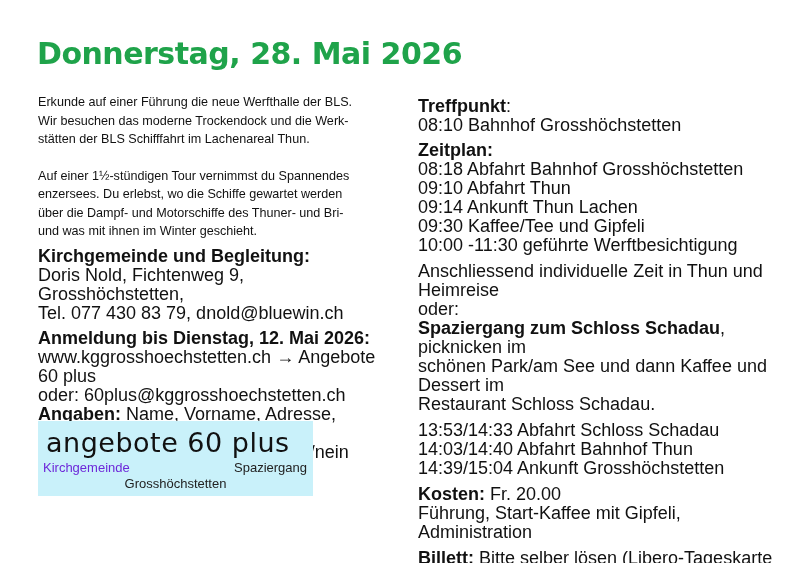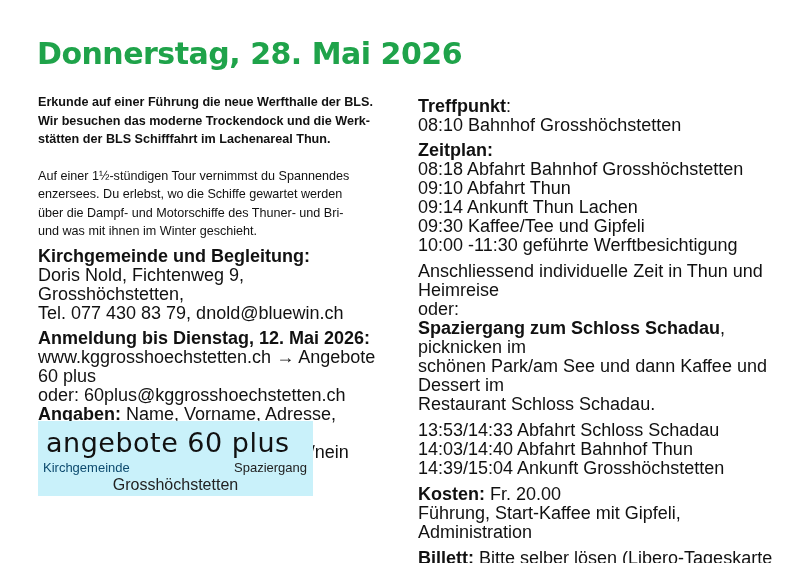--- a/index.html
+++ b/index.html
@@ -9,35 +9,35 @@
     }
     .title {
       position: absolute; left: 37px; top: 36px;
       font-family: "DejaVu Sans", sans-serif; font-weight: bold;
       font-size: 30px; color: #1fa34a; letter-spacing: -0.5px;
     }
     .col-left { position: absolute; left: 38px; top: 93px; width: 345px; }
     .col-right { position: absolute; left: 418px; top: 97px; width: 370px; }
     p { margin: 0; font-size: 18px; line-height: 19px; }
     .bold { font-weight: bold; }
-    .intro { font-size: 12.6px; line-height: 18.5px; font-weight: bold; }
+    .intro { font-size: 12.6px; line-height: 18.5px; font-weight: normal; }
     .mt6 { margin-top: 6px; }
     .mt7 { margin-top: 7px; }
     .logo {
       position: absolute; left: 38px; top: 421px; width: 275px; height: 75px;
       background: #c9f1fa;
     }
     .logo-main {
       position: absolute; left: 8px; top: 6px;
       font-family: "DejaVu Sans", sans-serif; font-size: 27px; color: #111;
       letter-spacing: 0.5px;
     }
-    .logo-sub1 { position: absolute; left: 5px; top: 39px; font-size: 13px; color: #0c4a6e; }
+    .logo-sub1 { position: absolute; left: 5px; top: 39px; font-size: 13px; color: #6d28d9; }
     .logo-sub2 { position: absolute; right: 6px; top: 39px; font-size: 13px; color: #222; }
-    .logo-sub3 { position: absolute; left: 0; right: 0; top: 55px; text-align: center; font-size: 16px; color: #222; }
+    .logo-sub3 { position: absolute; left: 0; right: 0; top: 55px; text-align: center; font-size: 13px; color: #222; }
   </style>
 </head>
 <body>
 
 <div class="title">Donnerstag, 28. Mai 2026</div>
 
 <div class="col-left">
   <div>
     <p class="intro">Erkunde auf einer Führung die neue Werfthalle der BLS.</p>
     <p class="intro">Wir besuchen das moderne Trockendock und die Werk-</p>

